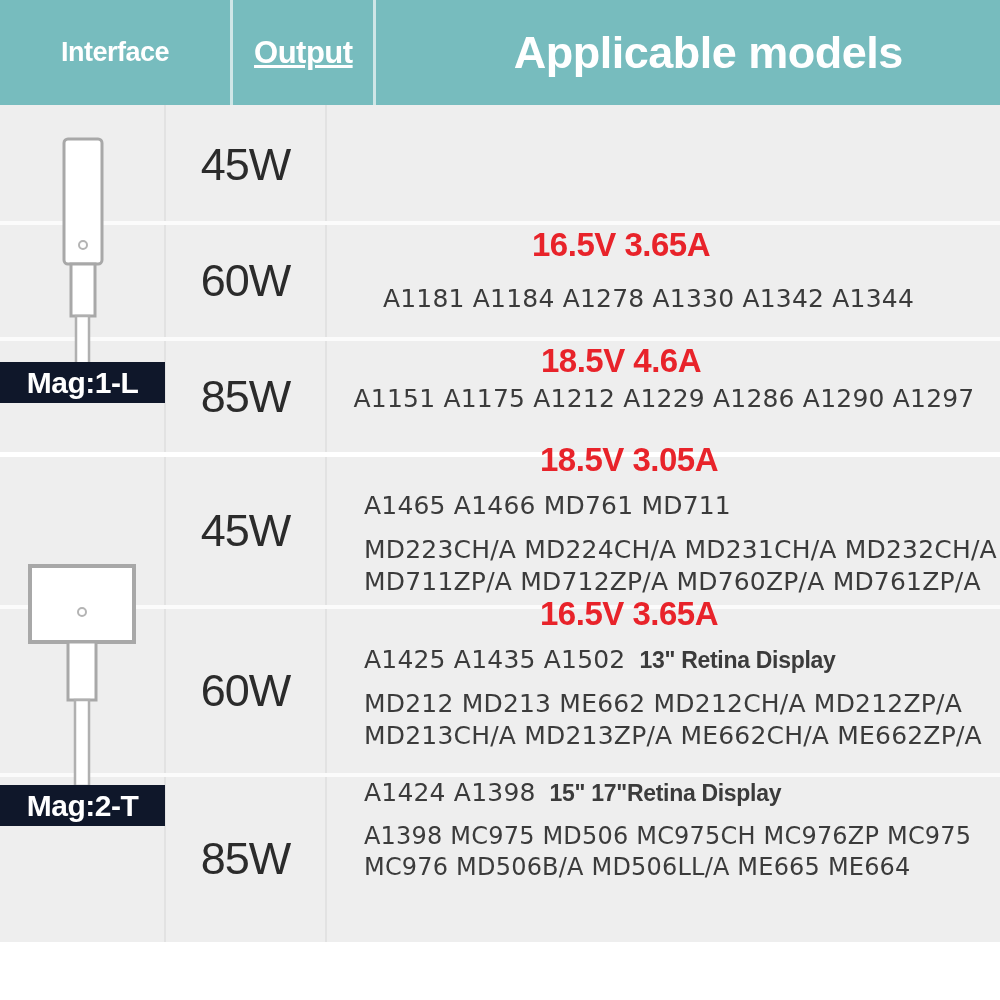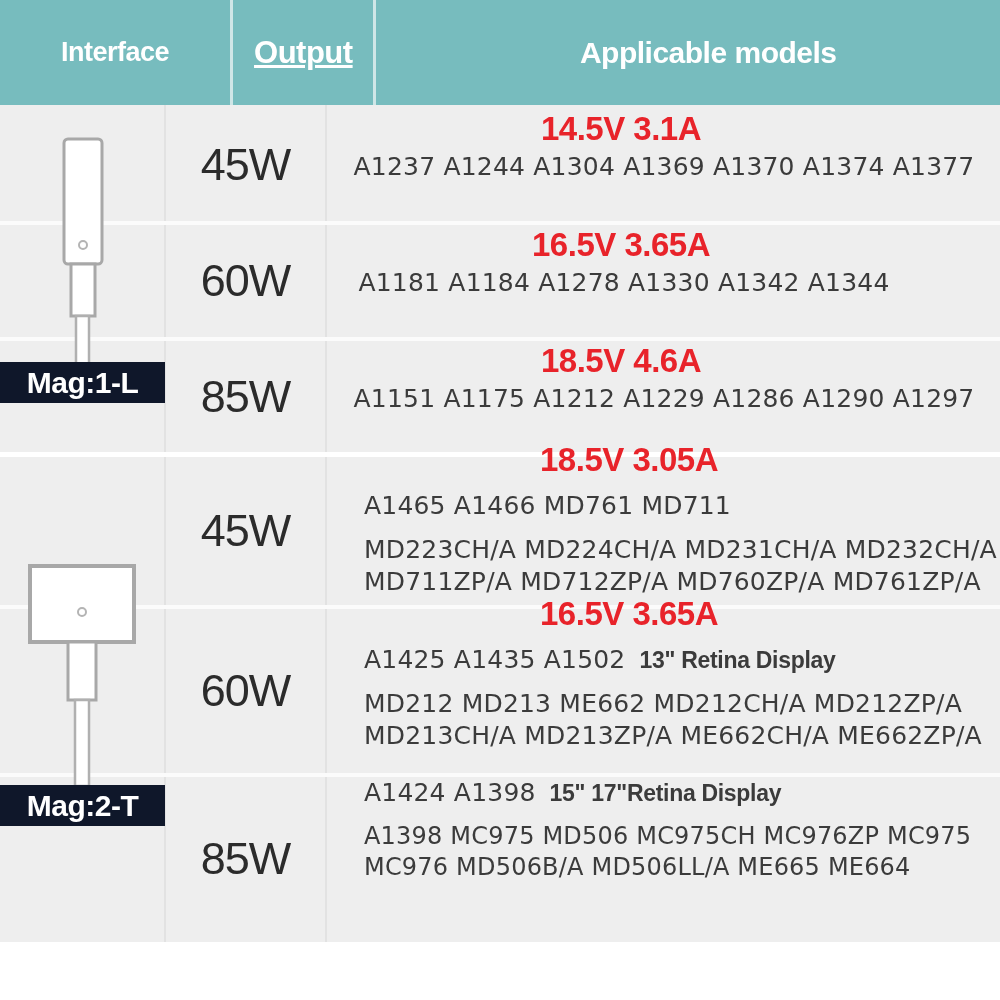--- a/index.html
+++ b/index.html
@@ -51,21 +51,21 @@
   }
   .hdr-output {
     width: 160px;
     font-size: 31px;
     border-left: 3px solid #cfe6e7;
     border-right: 3px solid #cfe6e7;
     text-decoration: underline;
   }
   .hdr-models {
     width: 641px;
-    font-size: 30px;
+    font-size: 45px;
   }
   
   .vline {
     position: absolute;
     top: 105px;
     width: 2px;
     height: 837px;
     background: #e2e2e2;
   }
   .vline.v1 { left: 164px; }
@@ -198,28 +198,24 @@
     </div>
     <div class="badge" style="top:785px;">Mag:2-T</div>
 
     <div class="watt" style="top:110px; height:110px;">45W</div>
     <div class="watt" style="top:226px; height:110px;">60W</div>
     <div class="watt" style="top:342px; height:110px;">85W</div>
     <div class="watt" style="top:458px; height:146px;">45W</div>
     <div class="watt" style="top:610px; height:162px;">60W</div>
     <div class="watt" style="top:778px; height:162px;">85W</div>
 
-    <div class="models" style="top:112px;">
-      <div class="spec shift-left">14.5V 3.1A</div>
-      <div class="codes center" style="margin-top:4px;">A1237  A1244  A1304  A1369  A1370  A1374  A1377</div>
-    </div>
 
     <div class="models" style="top:228px;">
       <div class="spec shift-left">16.5V 3.65A</div>
-      <div class="codes center" style="margin-top:4px; padding-right:80px;">A1181  A1184  A1278  A1330  A1342  A1344</div>
+      <div class="codes center" style="margin-top:20px; padding-right:80px;text-align:right;">A1181  A1184  A1278  A1330  A1342  A1344</div>
     </div>
 
     <div class="models" style="top:344px;">
       <div class="spec shift-left">18.5V 4.6A</div>
       <div class="codes center" style="margin-top:4px;">A1151  A1175  A1212  A1229  A1286  A1290  A1297</div>
     </div>
 
     <div class="models" style="top:443px;">
       <div class="spec shift-left2">18.5V 3.05A</div>
       <div class="codes indent" style="margin-top:12px;">A1465  A1466  MD761  MD711</div>

